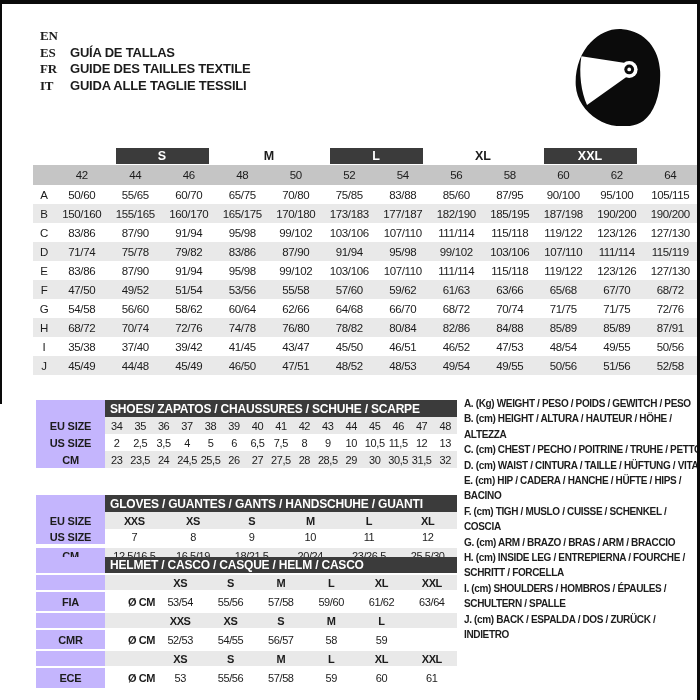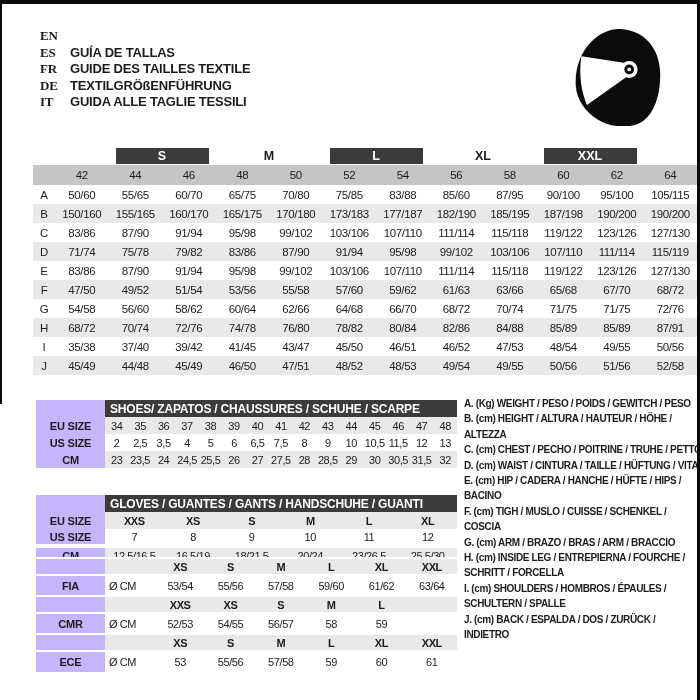--- a/index.html
+++ b/index.html
@@ -33,21 +33,21 @@
   .stripe td { background:var(--stripe,#e9e9e9); }
 
   
   .sub { position:absolute; left:36px; width:421px; font-size:11px; text-align:center; letter-spacing:-0.4px; }
   .sub td { height:17px; white-space:nowrap; }
   .sub .outer-label { text-align:center; font-weight:bold; letter-spacing:-0.2px; background:#c4b5fd; }
   .sec-header { background:var(--dark,#3b3b3b); color:#fff; font-weight:bold; font-size:12px;
     text-align:left; padding-left:5px; height:17px; letter-spacing:-0.2px; }
   .stripe-cell { background:var(--stripe,#e9e9e9); }
   .sizes { font-weight:bold;text-align:center; }
-  .unit { font-weight:normal; text-align:left; padding-left:4px; }
+  .unit { font-weight:bold; text-align:right; padding-left:4px; }
   .gap-above td { border-top:4px solid #fff; }
   .gap2-above td { border-top:2px solid #fff; }
   .val-row td { height:21px; }
   #shoes-table  { top:396px; }
   #gloves-table { top:472px;margin-top:19px; }
   #helmet-table { top:553px; }
 
   
   .legend { position:absolute; left:464px; top:392px; width:238px;
     font-size:10px; font-weight:bold; line-height:15.4px; letter-spacing:-0.35px; }
@@ -62,24 +62,20 @@
       <div class="lang-row">
         <span class="lang-code">EN</span>
       </div>
       <div class="lang-row">
         <span class="lang-code">ES</span>
         <span class="lang-title">GUÍA DE TALLAS</span>
       </div>
       <div class="lang-row">
         <span class="lang-code">FR</span>
         <span class="lang-title">GUIDE DES TAILLES TEXTILE</span>
-      </div>
-      <div class="lang-row">
-        <span class="lang-code">DE</span>
-        <span class="lang-title">TEXTILGRÖßENFÜHRUNG</span>
       </div>
       <div class="lang-row">
         <span class="lang-code">IT</span>
         <span class="lang-title">GUIDA ALLE TAGLIE TESSILI</span>
       </div>
     </div>
 
   <svg class="helmet-icon" width="90" height="100" viewBox="0 0 96 104" aria-hidden="true">
     <path d="M54 2 C78 4 93 23 94 47 C95 71 88 91 76 100 C63 109 41 107 27 98 C14 90 5 77 4 62 C3 45 9 27 20 16 C30 6 41 1 54 2 Z" fill="#0b0b0b"></path>
     <path d="M10 31 L57 38 C63 40 63 50 58 53 L16 83 C10 70 7 49 10 31 Z" fill="#ffffff"></path>
@@ -422,20 +418,24 @@
         <col style="width: 69px;">
         <col style="width: 50px;">
         <col>
         <col>
         <col>
         <col>
         <col>
         <col>
       </colgroup>
       <tbody>
+        <tr>
+          <td class="outer-label"></td>
+          <td class="sec-header" colspan="7">HELMET / CASCO / CASQUE / HELM / CASCO</td>
+        </tr>
         <tr class="gap2-above">
           <td class="outer-label"></td>
           <td class="stripe-cell"></td>
           <td class="stripe-cell sizes">XS</td>
           <td class="stripe-cell sizes">S</td>
           <td class="stripe-cell sizes">M</td>
           <td class="stripe-cell sizes">L</td>
           <td class="stripe-cell sizes">XL</td>
           <td class="stripe-cell sizes">XXL</td>
         </tr>

